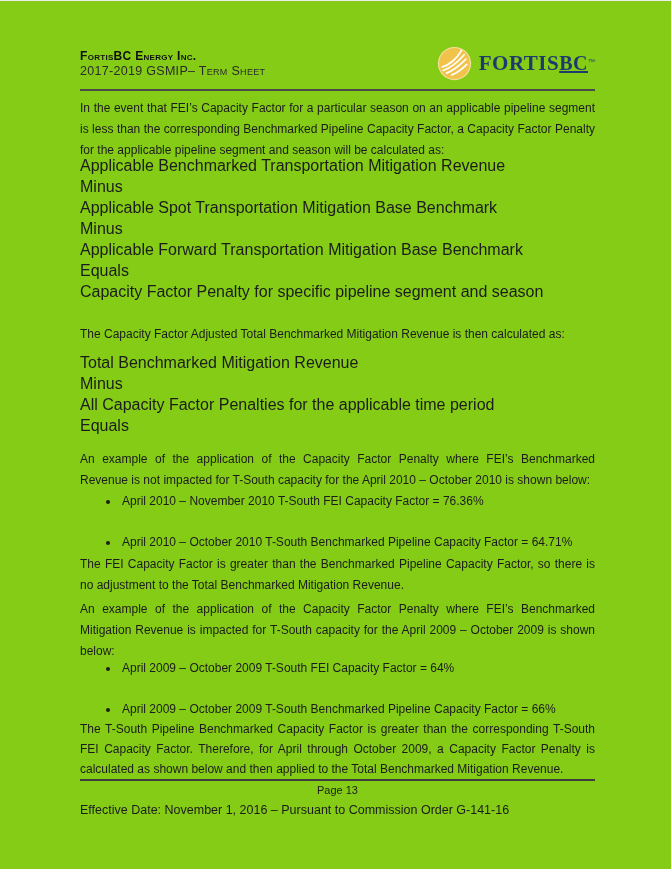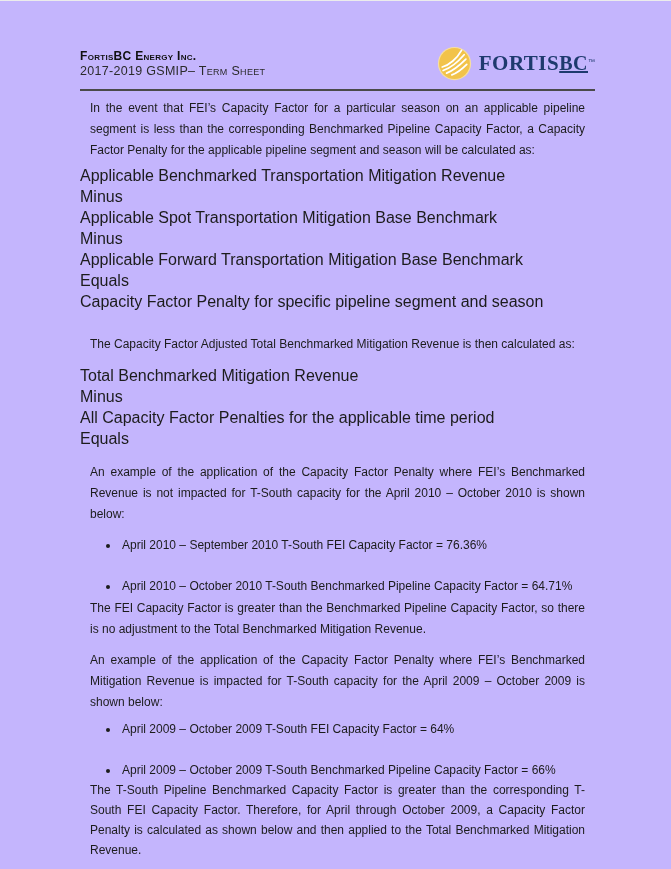--- a/index.html
+++ b/index.html
@@ -5,21 +5,21 @@
   html, body {
     margin: 0;
     padding: 0;
     background: #ffffff;
   }
   .page {
     position: relative;
     width: 671px;
     height: 869px;
     box-sizing: border-box;
-    background: #c4b5fd;
+    background: #84cc16;
     border-top: 1px solid #ececec;
     padding: 45px 76px 0 80px;
     font-family: "Liberation Sans", "DejaVu Sans", sans-serif;
     color: #1c1c1c;
     overflow: hidden;
   }
 
   
   .header {
     display: flex;
@@ -67,21 +67,21 @@
     text-decoration: underline;
   }
   .logo-tm {
     font-size: 7px;
     vertical-align: super;
     color: var(--navy, #1e3a6e);
   }
 
   
   .para {
-    margin: 10px;
+    margin: 0;
     font-size: 12px;
     line-height: 21px;
     text-align: justify;
   }
   .p1 { margin-top: 7px; }
   .formula {
     font-size: 16px;
     line-height: 21px;
     text-align: left;
   }
@@ -162,21 +162,21 @@
   <div class="formula f2">
     <div class="fline">Total Benchmarked Mitigation Revenue</div>
     <div class="fline">Minus</div>
     <div class="fline">All Capacity Factor Penalties for the applicable time period</div>
     <div class="fline">Equals</div>
   </div>
 
   <p class="para p3">An example of the application of the Capacity Factor Penalty where FEI’s Benchmarked Revenue is not impacted for T-South capacity for the April 2010 – October 2010 is shown below:</p>
 
   <ul class="bullets ul1">
-    <li>April 2010 – September 2010 T-South FEI Capacity Factor = 76.36%</li>
+    <li>April 2010 – November 2010 T-South FEI Capacity Factor = 76.36%</li>
     <li>April 2010 – October 2010 T-South Benchmarked Pipeline Capacity Factor = 64.71%</li>
   </ul>
 
   <p class="para p4">The FEI Capacity Factor is greater than the Benchmarked Pipeline Capacity Factor, so there is no adjustment to the Total Benchmarked Mitigation Revenue.</p>
 
   <p class="para p5">An example of the application of the Capacity Factor Penalty where FEI’s Benchmarked Mitigation Revenue is impacted for T-South capacity for the April 2009 – October 2009 is shown below:</p>
 
   <ul class="bullets ul2">
     <li>April 2009 – October 2009 T-South FEI Capacity Factor = 64%</li>
     <li>April 2009 – October 2009 T-South Benchmarked Pipeline Capacity Factor = 66%</li>

